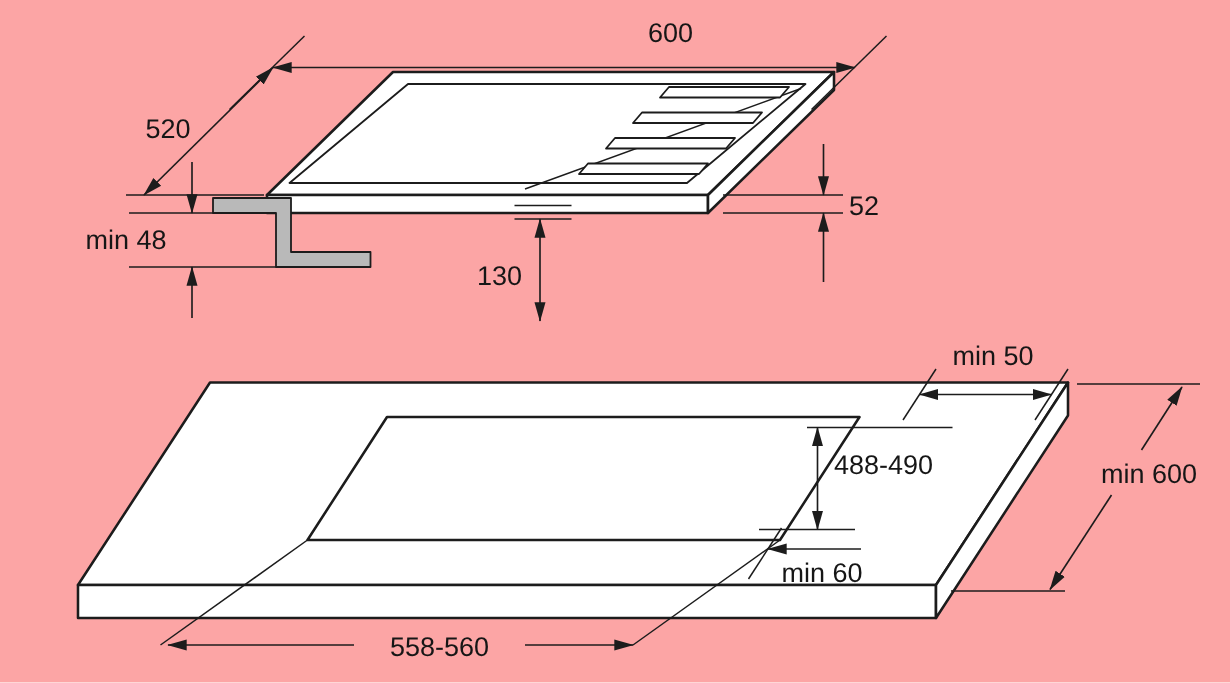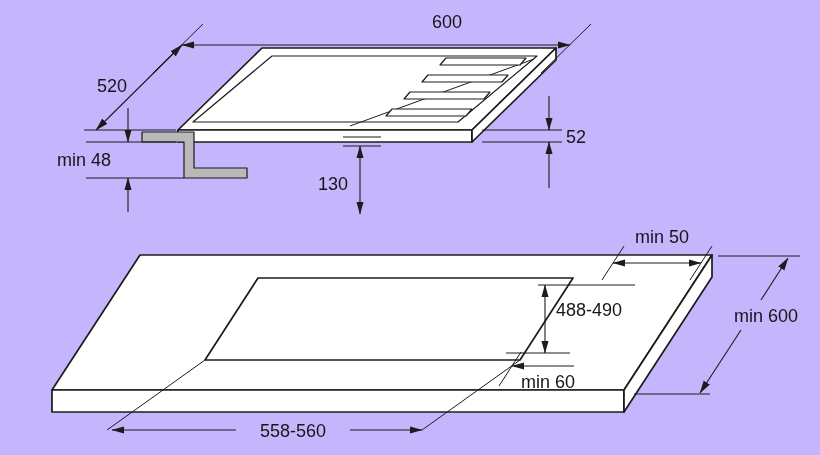--- a/index.html
+++ b/index.html
@@ -1,16 +1,16 @@
 <!DOCTYPE html>
 <html><head>
 <meta charset="utf-8">
 <style>
   html,body{margin:0;padding:0;background:#ffffff;}
-  .canvas{position:relative;width:820px;height:455px;background:#c4b5fd;overflow:hidden;}
+  .canvas{position:relative;width:820px;height:455px;background:#fca5a5;overflow:hidden;}
   svg{display:block;width:820px;height:455px;}
   .face{fill:#ffffff;stroke:#1c1c1c;stroke-width:1.7;stroke-linejoin:round;}
   .rim{fill:none;stroke:#1c1c1c;stroke-width:1.2;stroke-linejoin:round;}
   .bar{fill:#ffffff;stroke:#1c1c1c;stroke-width:1.2;stroke-linejoin:round;}
   .thin{stroke:#1c1c1c;stroke-width:1;fill:none;}
   .dim{stroke:#1c1c1c;stroke-width:1.1;fill:none;}
   .ext{stroke:#1c1c1c;stroke-width:1;fill:none;}
   .profile{stroke:#1c1c1c;stroke-width:1.2;stroke-linejoin:round;}
   text.dim-label{font-family:"Liberation Sans",sans-serif;font-size:18px;fill:#161616;}
 </style>

